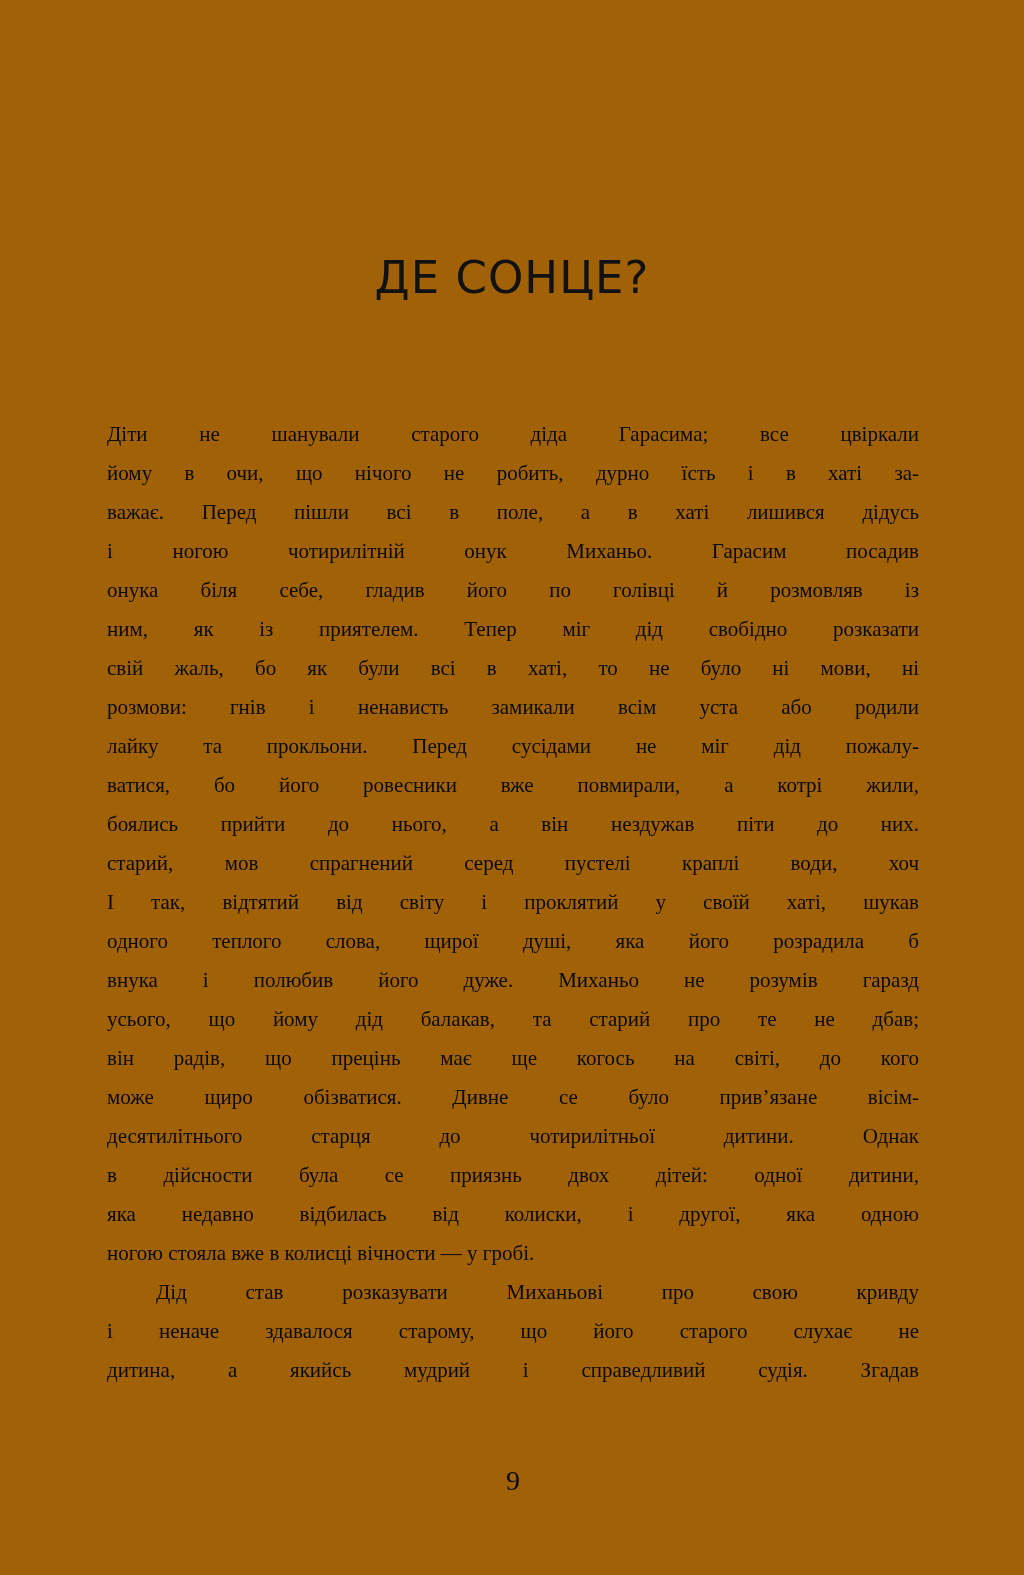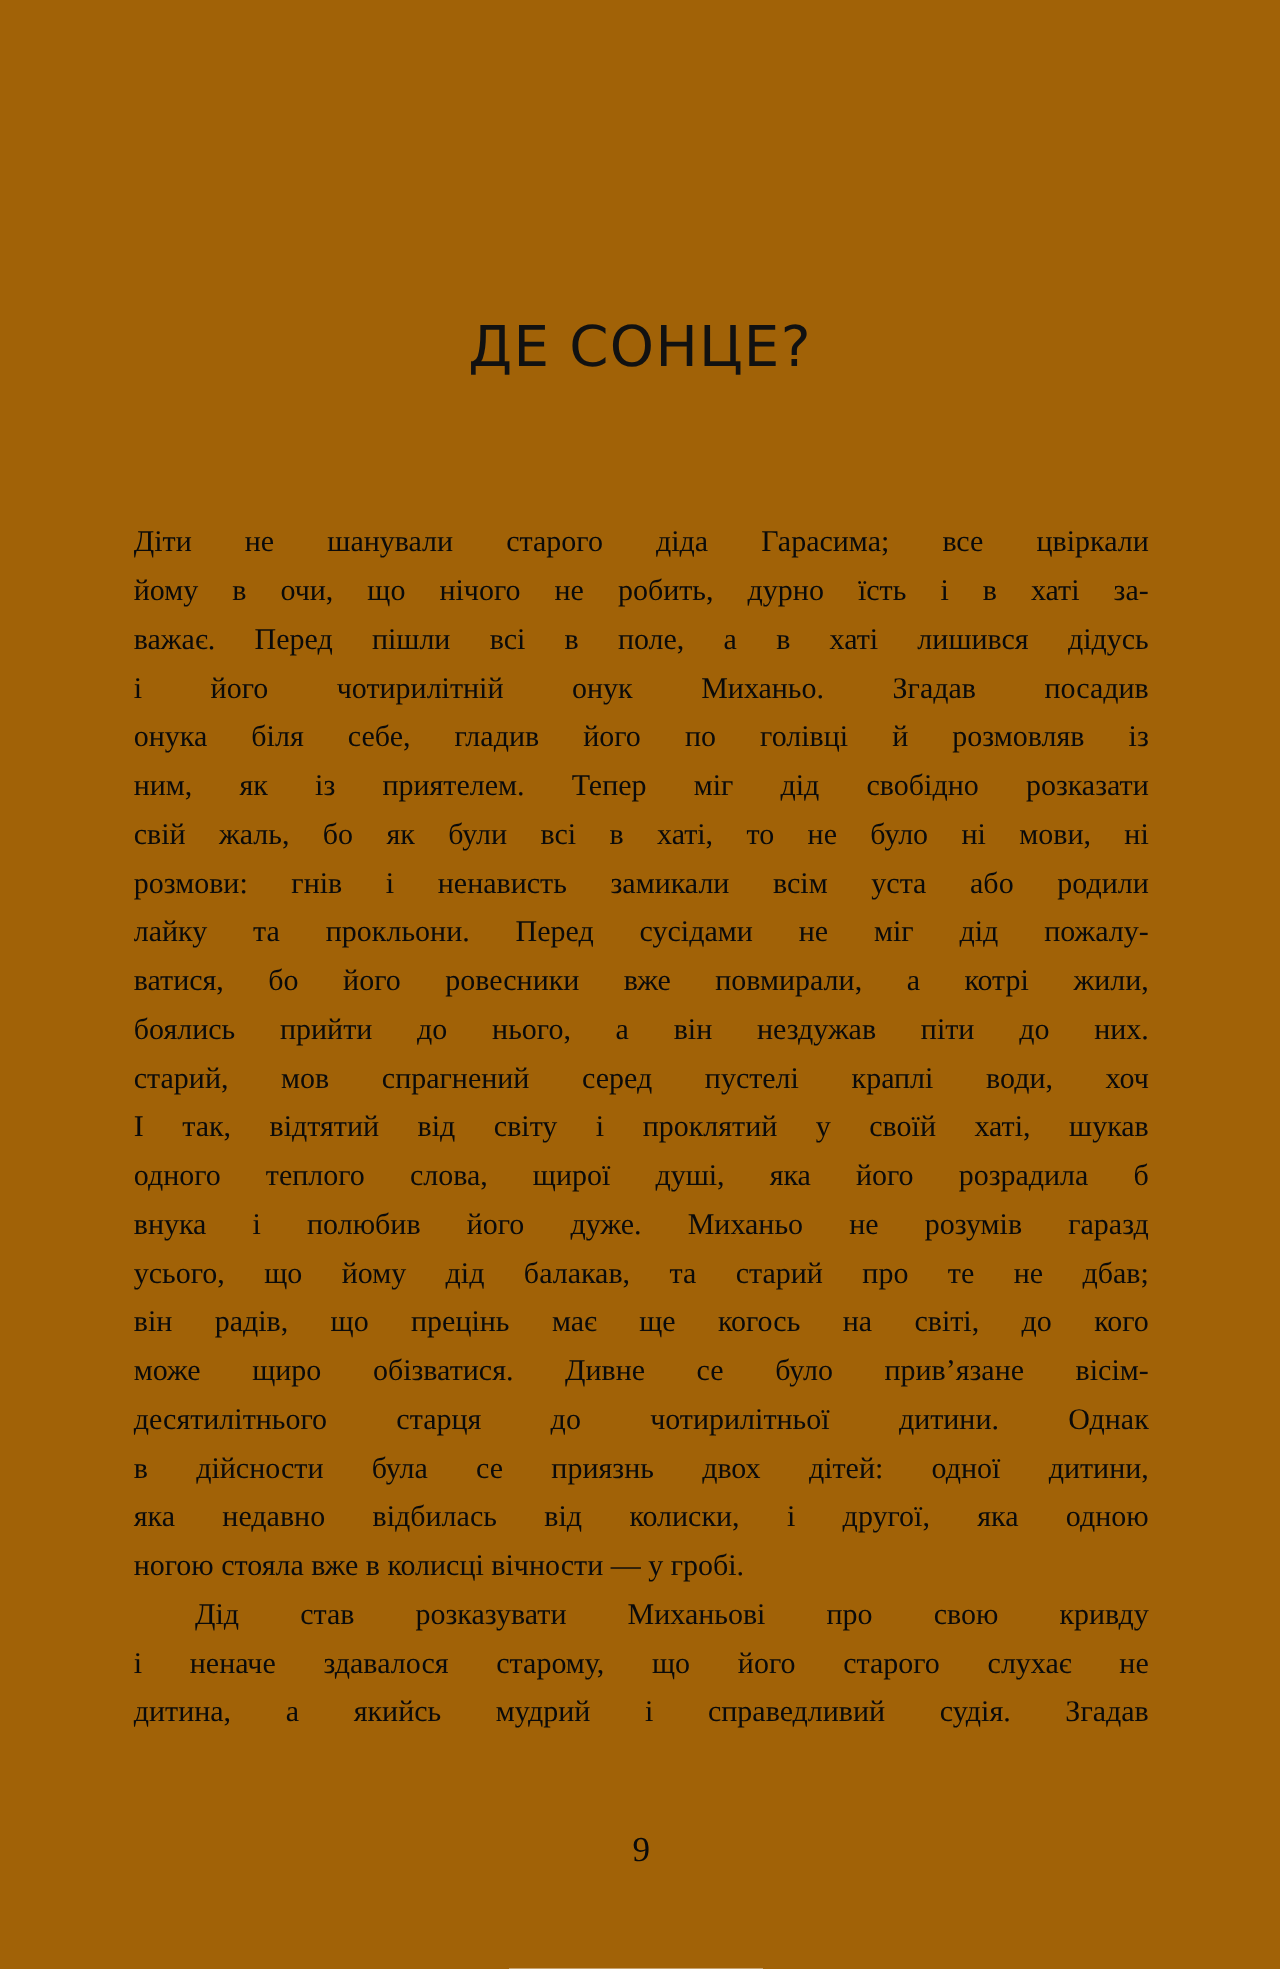--- a/index.html
+++ b/index.html
@@ -30,21 +30,21 @@
     letter-spacing: 1px;
     color: #111111;
   }
   .text-block {
     position: absolute;
     top: 415px;
     left: 107px;
     width: 812px;
   }
   .text-line {
-    font-size: 24px;
+    font-size: 21px;
     line-height: 39px;
     height: 39px;
     text-align: justify;
     text-align-last: justify;
     -moz-text-align-last: justify;
     white-space: normal;
     color: #0a0a0a;
   }
   .text-line.para-end {
     text-align-last: left;
@@ -67,21 +67,21 @@
 </head>
 <body>
 
 <div class="page">
   <h1 class="chapter-title">ДЕ СОНЦЕ?</h1>
 
   <div class="text-block">
       <div class="text-line">Діти не шанували старого діда Гарасима; все цвіркали</div>
       <div class="text-line">йому в очи, що нічого не робить, дурно їсть і в хаті за-</div>
       <div class="text-line">важає. Перед пішли всі в поле, а в хаті лишився дідусь</div>
-      <div class="text-line">і його чотирилітній онук Миханьо. Згадав посадив</div>
+      <div class="text-line">і ногою чотирилітній онук Миханьо. Гарасим посадив</div>
       <div class="text-line">онука біля себе, гладив його по голівці й розмовляв із</div>
       <div class="text-line">ним, як із приятелем. Тепер міг дід свобідно розказати</div>
       <div class="text-line">свій жаль, бо як були всі в хаті, то не було ні мови, ні</div>
       <div class="text-line">розмови: гнів і ненависть замикали всім уста або родили</div>
       <div class="text-line">лайку та прокльони. Перед сусідами не міг дід пожалу-</div>
       <div class="text-line">ватися, бо його ровесники вже повмирали, а котрі жили,</div>
       <div class="text-line">боялись прийти до нього, а він нездужав піти до них.</div>
       <div class="text-line">старий, мов спрагнений серед пустелі краплі води, хоч</div>
       <div class="text-line">І так, відтятий від світу і проклятий у своїй хаті, шукав</div>
       <div class="text-line">одного теплого слова, щирої душі, яка його розрадила б</div>

